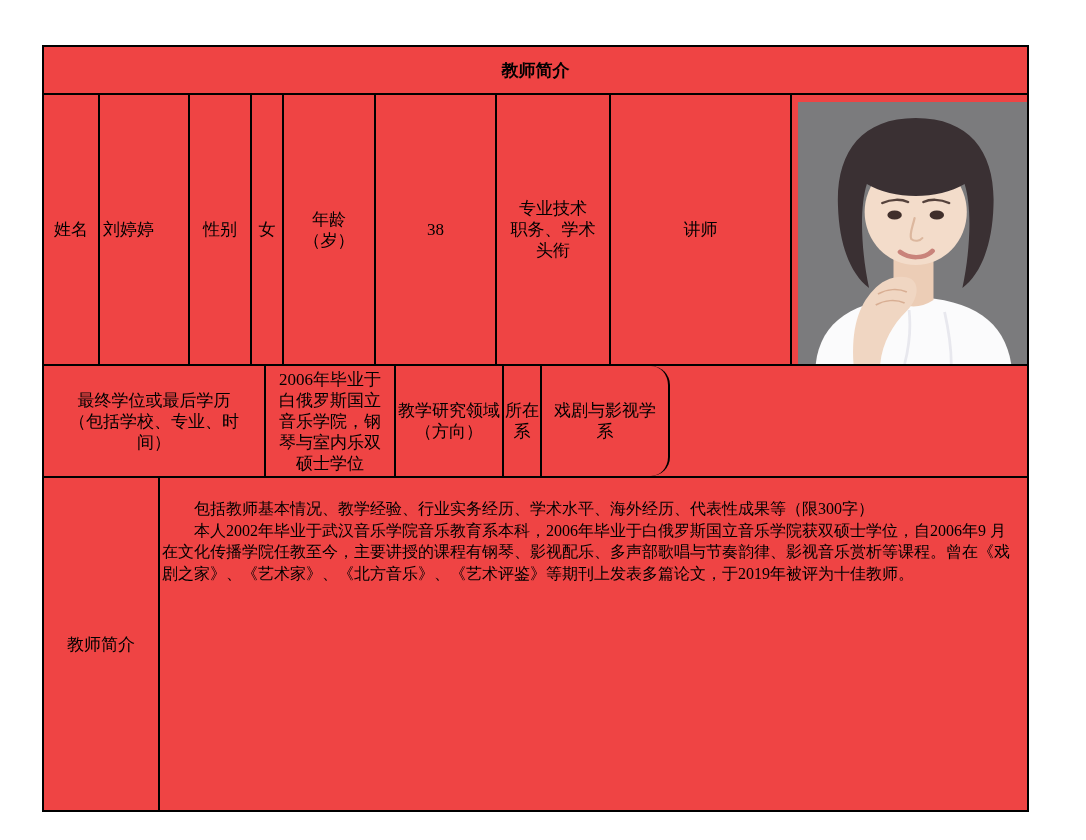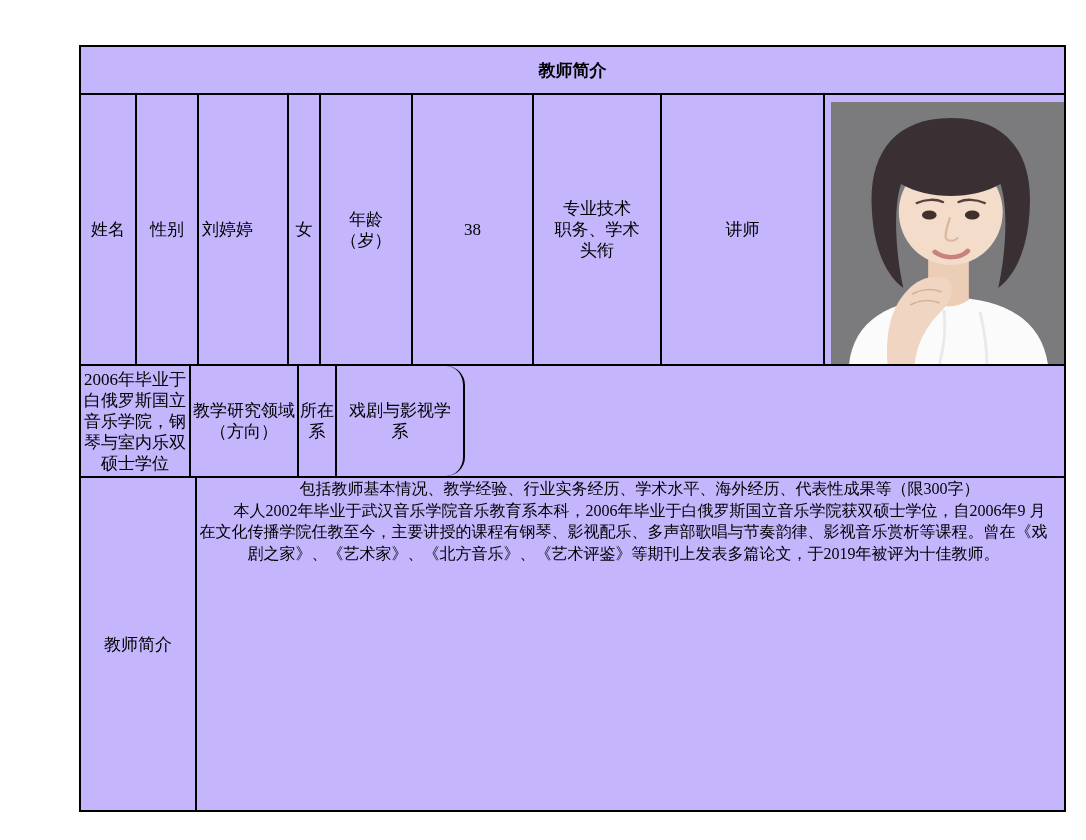--- a/index.html
+++ b/index.html
@@ -9,74 +9,74 @@
     background: #ffffff;
     color: #000000;
     font-family: "Liberation Serif", "DejaVu Serif", serif;
     position: relative;
     overflow: hidden;
   }
   .profile-table {
     position: absolute; left: 42px; top: 45px;
     width: 987px; height: 767px;
     border: 2px solid #000;
-    background: #c4b5fd;
-    display: flex; flex-direction: column; margin-left: 37px;
+    background: #ef4444;
+    display: flex; flex-direction: column;
   }
   .trow { display: flex; flex-direction: row; border-bottom: 2px solid #000; flex: 0 0 auto; }
   .trow.r3 { border-bottom: none; flex: 1 1 auto; }
   .tcell {
     border-right: 2px solid #000;
     display: flex; align-items: center; justify-content: center;
     text-align: center; white-space: pre-line;
     font-size: 17px; line-height: 21px;
     padding: 1px; overflow: hidden;
   }
   .tcell.last { border-right: none; }
   .r0 { height: 48px; }
   .r0 .tcell { flex: 1; font-weight: bold; font-size: 17px; }
   .r1 { height: 271px; }
   .r2 { height: 112px; }
   .r1 .c1 { width: 56px; }  .r1 .c2 { width: 90px; }
   .r1 .c3 { width: 62px; }  .r1 .c4 { width: 32px; }
   .r1 .c5 { width: 92px; } .r1 .c6 { width: 121px; text-align: right; }
-  .r1 .c7 { width: 128px; } .r1 .c8 { width: 163px; }
+  .r1 .c7 { width: 114px; } .r1 .c8 { width: 181px; }
   .r1 .c9 { flex: 1; }
-  .r2 .c1 { width: 222px; } .r2 .c2 { width: 110px; }
+  .r2 .c1 { width: 222px; } .r2 .c2 { width: 130px; }
   .r2 .c3 { width: 108px; } .r2 .c4 { width: 114px; }
   .r2 .c5 { width: 38px; }  .r2 .c6 { width: 128px; border-radius: 19px; }
   .r2 .c7 { flex: 1; }
   .r3 .c1 { width: 116px; }
   .r3 .c2 { flex: 1; }
   .align-left { justify-content: flex-start; text-align: left; padding-left: 3px; }
   .bio-cell {
-    display: block; text-align: center; white-space: normal;
-    padding: 0 16px 4px 2px;
+    display: block; text-align: left; white-space: normal;
+    padding: 20px 16px 4px 2px;
   }
   .bio-cell p { margin: 0; text-indent: 2em; font-size: 16px; line-height: 21.7px; }
   .photo-cell { position: relative; padding: 0; }
   .photo-cell svg {
     position: absolute; left: 6px; top: 7px;
     width: calc(100% - 4px); height: calc(100% - 7px);
     display: block;
   }
 </style>
 </head>
 <body>
 
 <div class="profile-table">
 
   <div class="trow r0">
     <div class="tcell last">教师简介</div>
   </div>
 
   <div class="trow r1">
     <div class="tcell c1">姓名</div>
+    <div class="tcell c2 align-left">刘婷婷</div>
     <div class="tcell c3">性别</div>
-    <div class="tcell c2 align-left">刘婷婷</div>
     <div class="tcell c4">女</div>
     <div class="tcell c5">年龄
 （岁）</div>
     <div class="tcell c6">38</div>
     <div class="tcell c7">专业技术
 职务、学术
 头衔</div>
     <div class="tcell c8">讲师</div>
     <div class="tcell c9 last photo-cell">
       <svg viewBox="0 0 208 262" preserveAspectRatio="none">
@@ -94,20 +94,23 @@
         <path d="M92,150 C100,157 114,157 121,149" fill="none" stroke-width="4.5" stroke-linecap="round" stroke="#c9837a"></path>
         <path d="M106,16 C56,16 34,52 36,104 C37,142 47,172 64,186 C57,150 55,106 62,82 C74,90 90,94 106,94 C122,94 138,90 150,82 C157,106 155,150 148,186 C165,172 175,142 176,104 C178,52 156,16 106,16 Z" fill="#3a3033"></path>
         <path d="M50,262 C48,228 54,204 68,188 C76,177 92,171 102,177 C110,183 108,198 97,210 C86,222 76,240 74,262 Z" fill="#f0d6c2"></path>
         <path d="M72,192 C80,187 90,186 98,190" fill="none" stroke-width="1.5" stroke="#d8ae93"></path>
         <path d="M70,203 C78,198 88,197 96,201" fill="none" stroke-width="1.5" stroke="#d8ae93"></path>
       </svg>
     </div>
   </div>
 
   <div class="trow r2">
+    <div class="tcell c1">最终学位或最后学历
+（包括学校、专业、时
+间）</div>
     <div class="tcell c2">2006年毕业于
 白俄罗斯国立
 音乐学院，钢
 琴与室内乐双
 硕士学位</div>
     <div class="tcell c3">教学研究领域
 （方向）</div>
     <div class="tcell c5">所在
 系</div>
     <div class="tcell c6">戏剧与影视学

